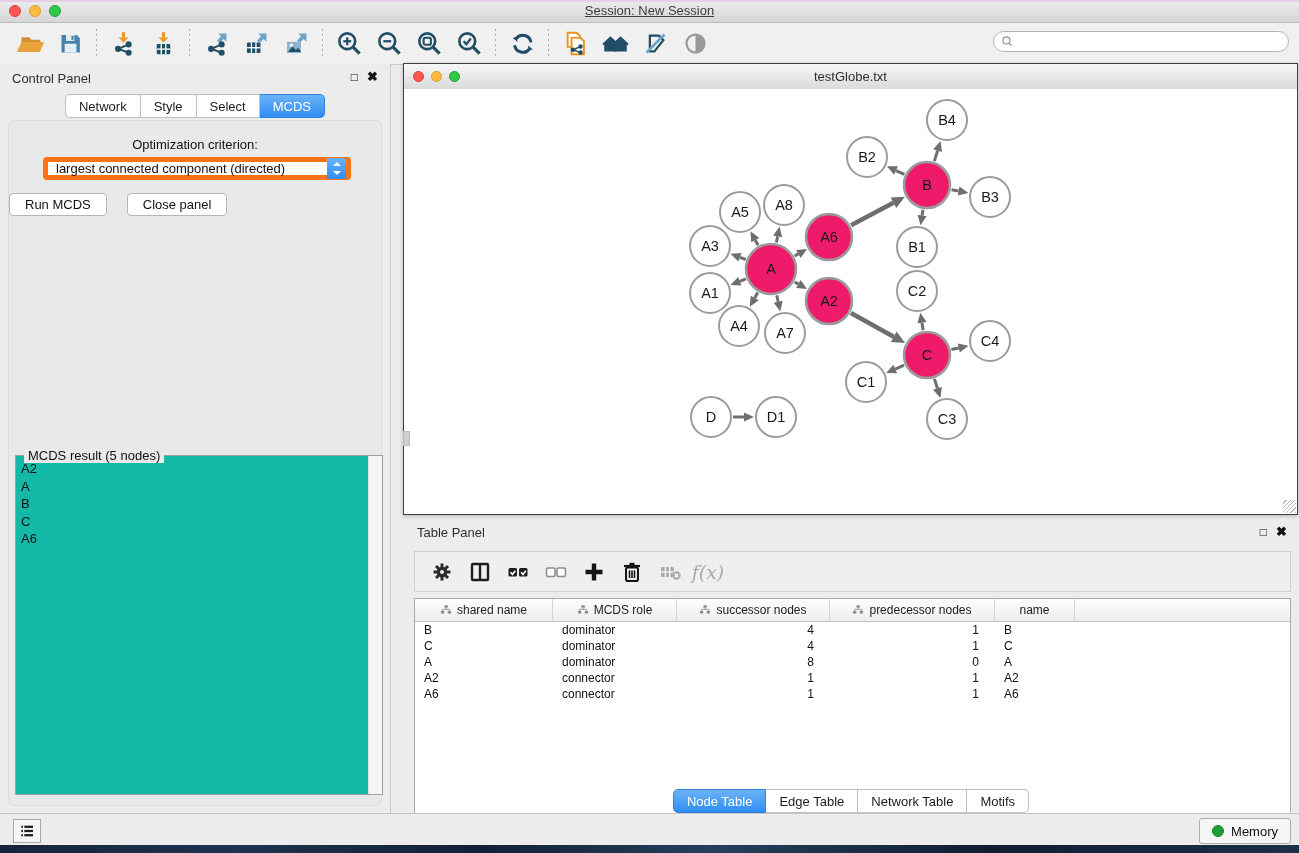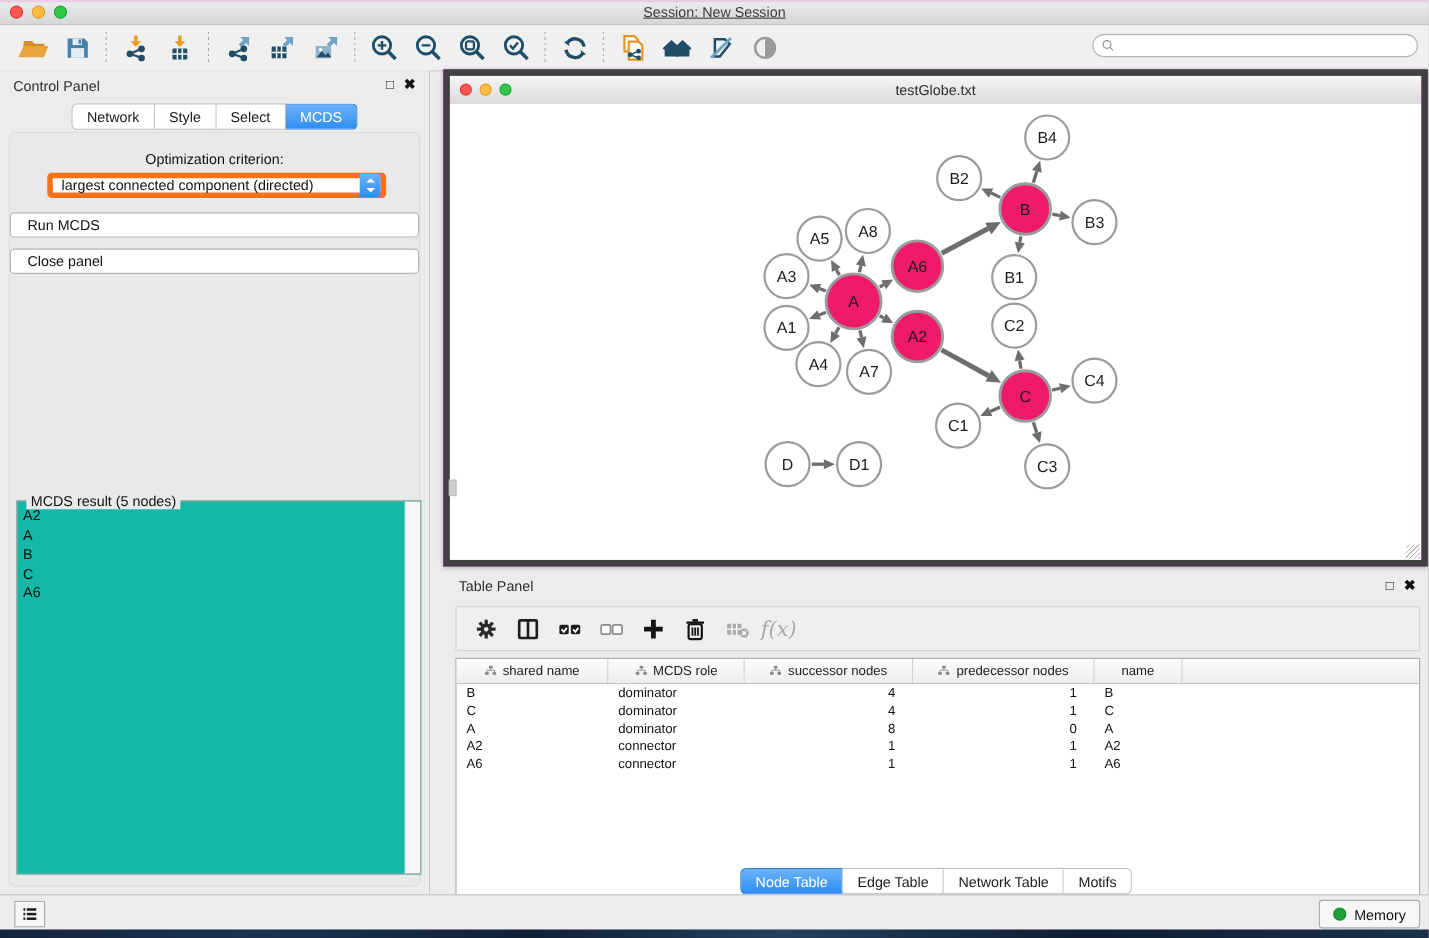--- a/index.html
+++ b/index.html
@@ -48,36 +48,36 @@
   .opt-label{position:absolute;left:0;right:0;top:16px;text-align:center;font-size:13px;color:#111;}
   .criterion{position:absolute;left:34px;top:36px;width:308px;height:23px;background:#fff;
     border:5px solid #f97316;border-radius:4px;display:flex;align-items:center;box-sizing:border-box;}
   .criterion .val{flex:1;font-size:13px;color:#111;padding-left:8px;white-space:nowrap;overflow:hidden;}
   .stepper{width:19px;height:21px;background:linear-gradient(#6cb3f8,#2e8df3);
     border-radius:0 3px 3px 0;position:relative;}
   .stepper:before,.stepper:after{content:"";position:absolute;left:5.5px;border-left:4px solid transparent;
     border-right:4px solid transparent;}
   .stepper:before{top:4px;border-bottom:4.5px solid #fff;}
   .stepper:after{bottom:4px;border-top:4.5px solid #fff;}
-  .cp-buttons{position:absolute;left:0;right:0;top:72px;display:flex;justify-content:flex-start;gap:10px;flex-direction:column;}
+  .cp-buttons{position:absolute;left:0;right:0;top:72px;display:flex;justify-content:flex-start;gap:20px;}
   .mac-btn{height:23px;background:#fff;border:1px solid #b5b5b5;border-radius:4px;
     font-size:13px;color:#111;padding:0 15px;display:flex;align-items:center;cursor:default;
     font-family:"Liberation Sans",sans-serif;}
   .result-box{position:absolute;left:6px;top:334px;width:366px;height:338px;
     border:1px solid #9f9f9f;background:#14b8a6;}
   .result-legend{position:absolute;left:8px;top:-8px;background:#e9e9e9;padding:0 4px;
     font-size:13px;color:#111;}
   .result-list{position:absolute;left:0;top:4px;right:14px;bottom:0;overflow:hidden;
     font-size:13px;color:#111;}
   .result-item{padding:1px 0 1px 5px;line-height:15.5px;}
   .result-scroll{position:absolute;right:0;top:0;bottom:0;width:13px;background:#f6f6f6;
     border-left:1px solid #e2e2e2;}
   
   .net-frame{position:absolute;left:403px;top:63px;width:895px;height:452px;
-    background:#d946ef;border:6px solid #404040;box-shadow:0 1px 4px rgba(0,0,0,.25);box-sizing:border-box;}
+    background:#bef264;border:1px solid #404040;box-shadow:0 1px 4px rgba(0,0,0,.25);box-sizing:border-box;}
   .net-titlebar{position:absolute;left:0;right:0;top:0;height:25px;
     background:linear-gradient(#f6f6f6,#dadada);border-bottom:1px solid #b2b2b2;}
   .net-dots{position:absolute;left:9px;top:7px;display:flex;gap:7px;}
   .dot.sm{width:11px;height:11px;}
   .net-title{position:absolute;left:0;right:0;top:5px;text-align:center;font-size:13px;color:#2e2e2e;}
   .net-canvas{position:absolute;left:0;right:0;top:25px;bottom:0;background:#fff;overflow:hidden;}
   .resize-grip{position:absolute;right:1px;bottom:1px;width:13px;height:13px;
     background:repeating-linear-gradient(135deg,transparent 0 2px,#b9b9b9 2px 3px);}
   .mini-thumb{position:absolute;left:-1px;top:367px;width:5px;height:13px;background:#cfcfcf;border:1px solid #bdbdbd;}
   

